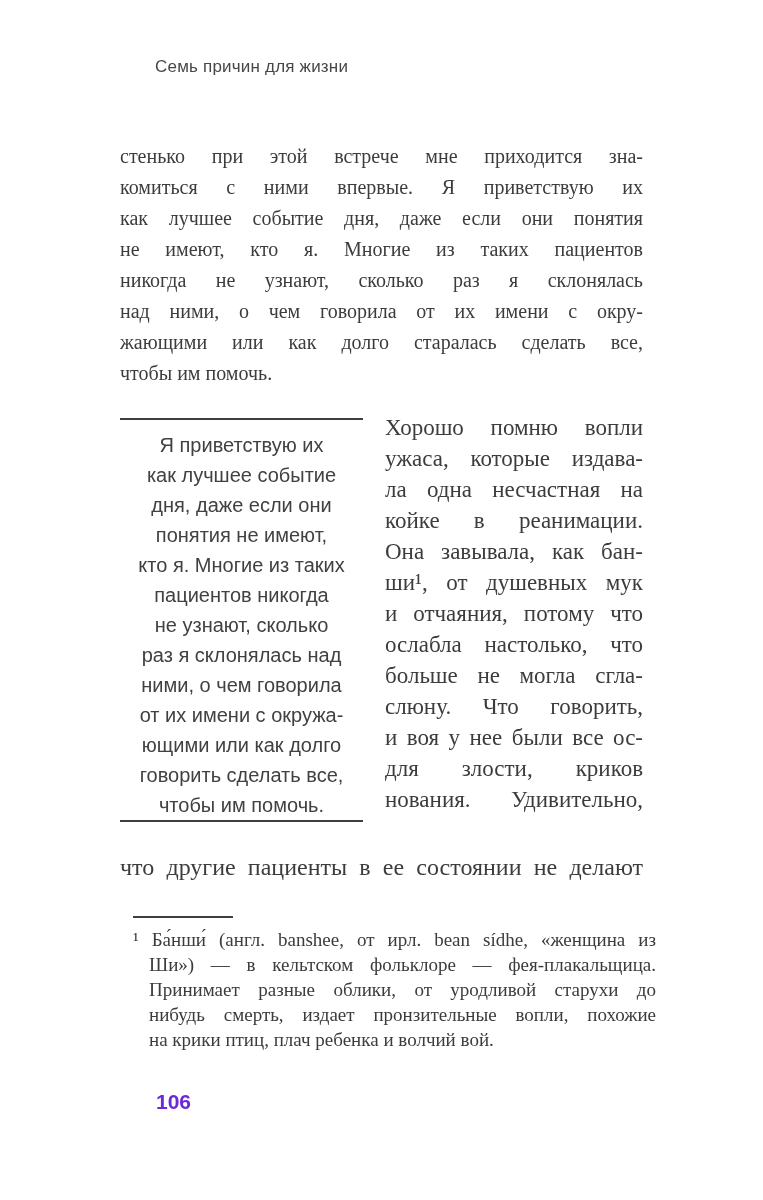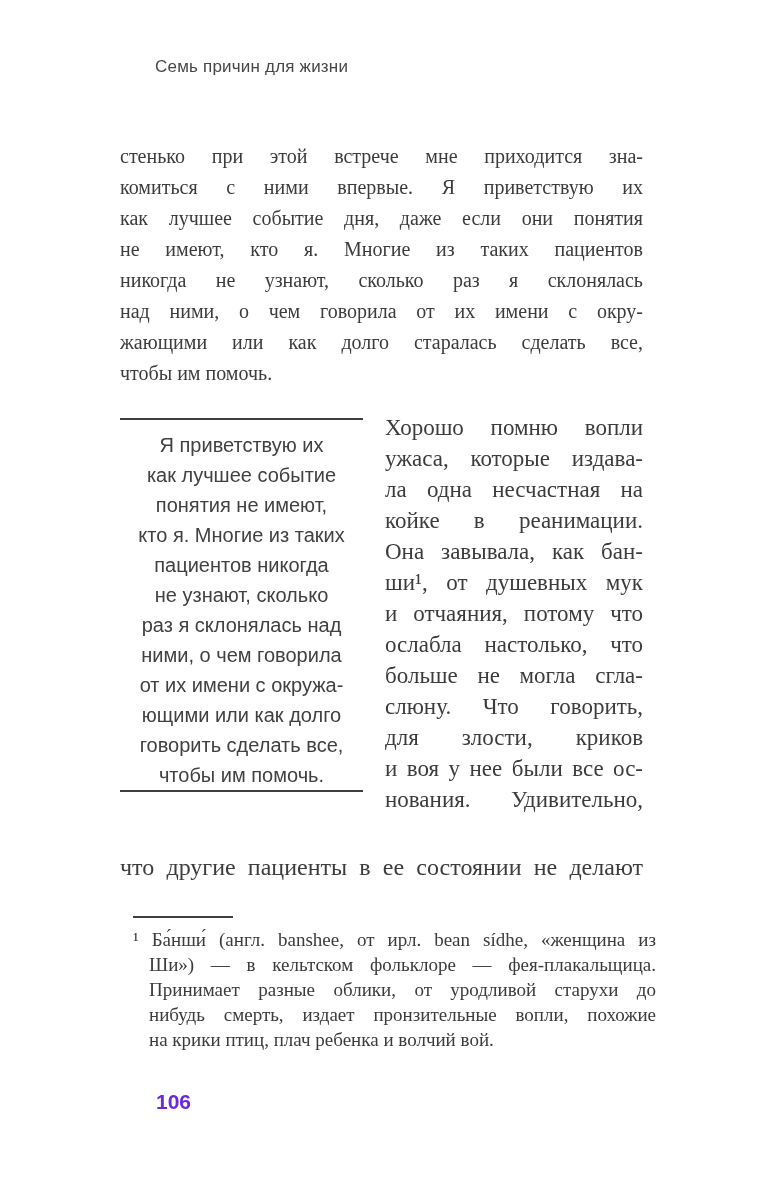--- a/index.html
+++ b/index.html
@@ -133,20 +133,21 @@
       <div class="line">чтобы им помочь.</div>
     </div>
 
   <div class="columns">
 
     <div class="pullquote">
       <div class="pq-rule pq-rule-top"></div>
       <div>
           <div class="line">Я приветствую их</div>
           <div class="line">как лучшее событие</div>
+          <div class="line">дня, даже если они</div>
           <div class="line">понятия не имеют,</div>
           <div class="line">кто я. Многие из таких</div>
           <div class="line">пациентов никогда</div>
           <div class="line">не узнают, сколько</div>
           <div class="line">раз я склонялась над</div>
           <div class="line">ними, о чем говорила</div>
           <div class="line">от их имени с окружа-</div>
           <div class="line">ющими или как долго</div>
           <div class="line">говорить сделать все,</div>
           <div class="line">чтобы им помочь.</div>
@@ -158,22 +159,22 @@
         <div class="line">Хорошо помню вопли</div>
         <div class="line">ужаса, которые издава-</div>
         <div class="line">ла одна несчастная на</div>
         <div class="line">койке в реанимации.</div>
         <div class="line">Она завывала, как бан-</div>
         <div class="line">ши¹, от душевных мук</div>
         <div class="line">и отчаяния, потому что</div>
         <div class="line">ослабла настолько, что</div>
         <div class="line">больше не могла сгла-</div>
         <div class="line">слюну. Что говорить,</div>
+        <div class="line">и воя у нее были все ос-</div>
         <div class="line">для злости, криков</div>
-        <div class="line">и воя у нее были все ос-</div>
         <div class="line">нования. Удивительно,</div>
       </div>
 
   </div>
 
   <div class="full-line">что другие пациенты в ее состоянии не делают</div>
 
   <div class="footnote">
     <div class="fn-rule"></div>
     <div class="fn-text justified last-left">

